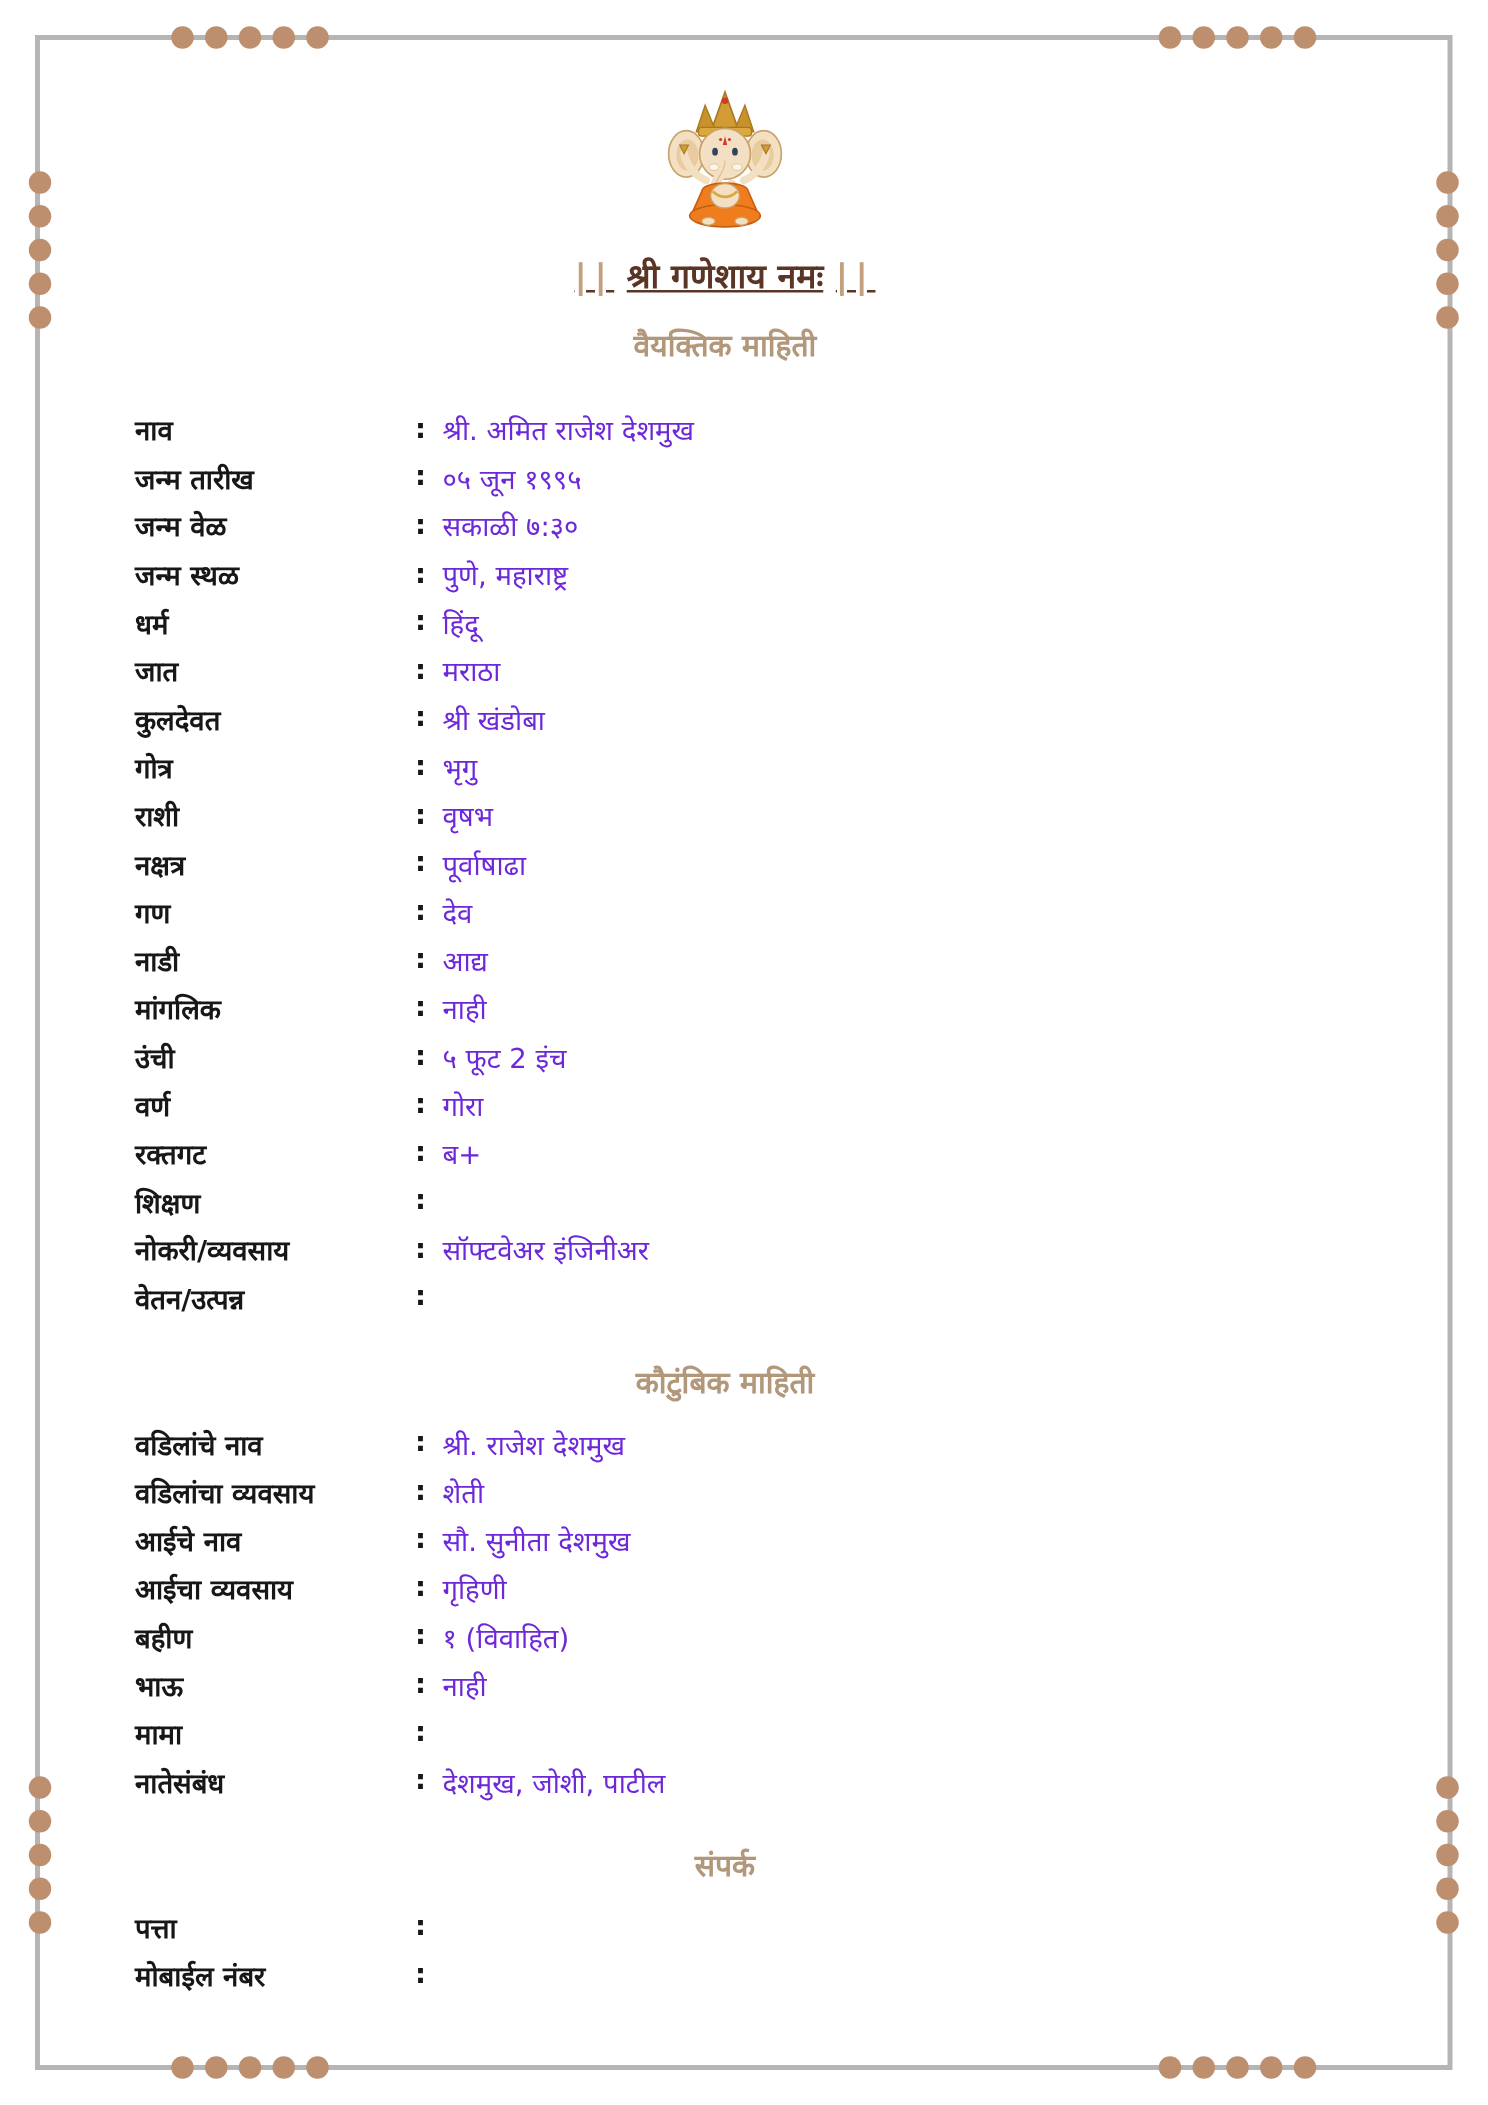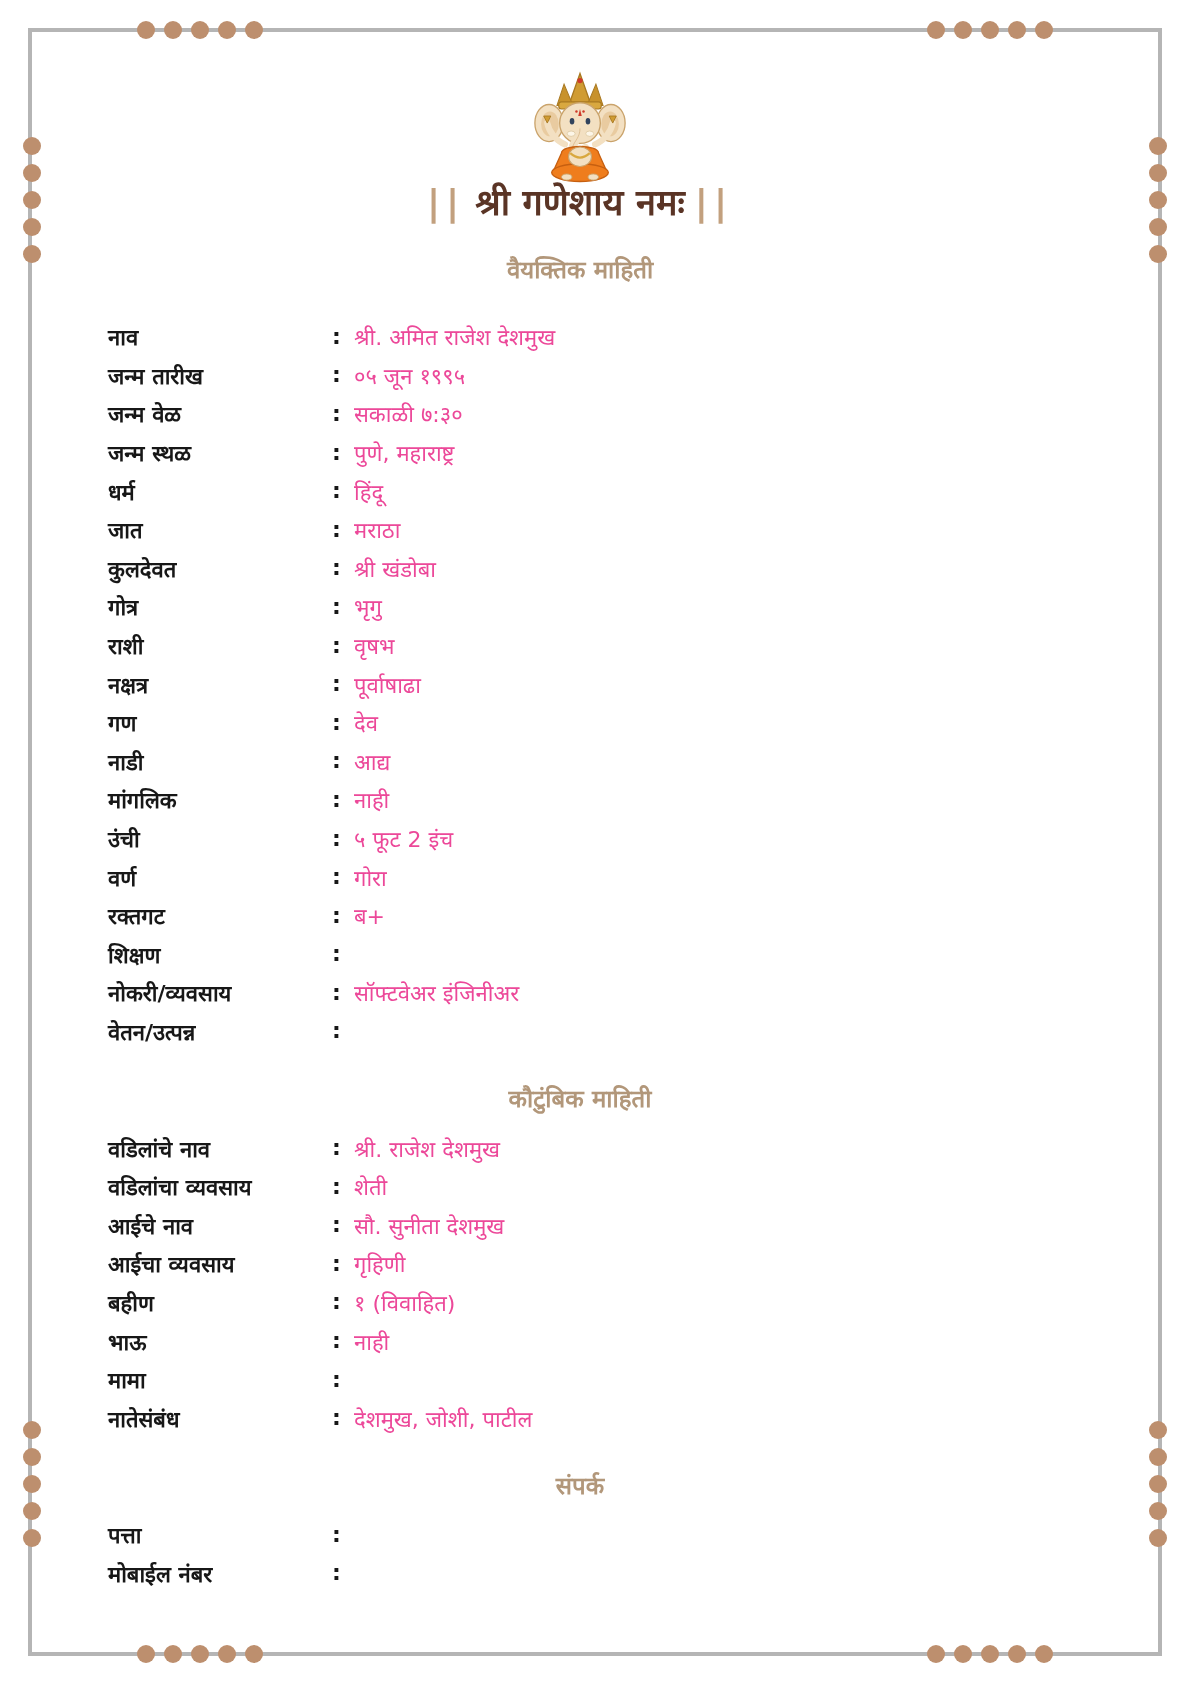--- a/index.html
+++ b/index.html
@@ -15,40 +15,40 @@
   .dot{
     position:absolute;width:18px;height:18px;border-radius:50%;
     background:#bd8f6e;transform:translate(-50%,-50%);
   }
   .content{
     position:absolute;left:108px;right:138px;top:30px;
   }
   .ganesha-wrap{margin-top:40px;height:115px;text-align:center;}
   .ganesha-wrap svg{height:115px;}
   .invocation{
-    margin-top:2px;height:32px;text-align:center;
-    font-size:36px;font-weight:bold;color:#5a3425;line-height:32px;
+    margin-top:21px;height:32px;text-align:center;
+    font-size:27px;font-weight:bold;color:#5a3425;line-height:32px;text-decoration:underline;
   }
   .invocation .bars{color:#c2a07e;letter-spacing:6px;font-weight:600;}
   .invocation .bar-left{margin-right:10px;}
   .invocation .bar-right{margin-left:10px;}
   .section-title{
     margin-top:34px;height:30px;text-align:center;
     font-size:24px;font-weight:bold;color:#b2977a;line-height:30px;
   }
-  .section:first-of-type .section-title{margin-top:36px;}
+  .section:first-of-type .section-title{margin-top:24px;}
   .rows{margin-top:14px;}
   .section:first-of-type .rows{margin-top:32px;}
   .row{
     display:grid;grid-template-columns:224px 20px 1fr;
     height:38.6px;align-items:center;font-size:22px;
   }
   .row .label{font-weight:bold;color:#171717;}
   .row .colon{font-weight:bold;color:#171717;}
-  .row .value{color:#ec4899;padding-left:2px;}
+  .row .value{color:#6d28d9;padding-left:2px;}
 </style>
 </head>
 <body>
 
 <div class="frame"></div>
 <div id="dots-host">
     <div class="dot" style="left: 146px; top: 30px;"></div>
     <div class="dot" style="left: 1044px; top: 30px;"></div>
     <div class="dot" style="left: 146px; top: 1654px;"></div>
     <div class="dot" style="left: 1044px; top: 1654px;"></div>

